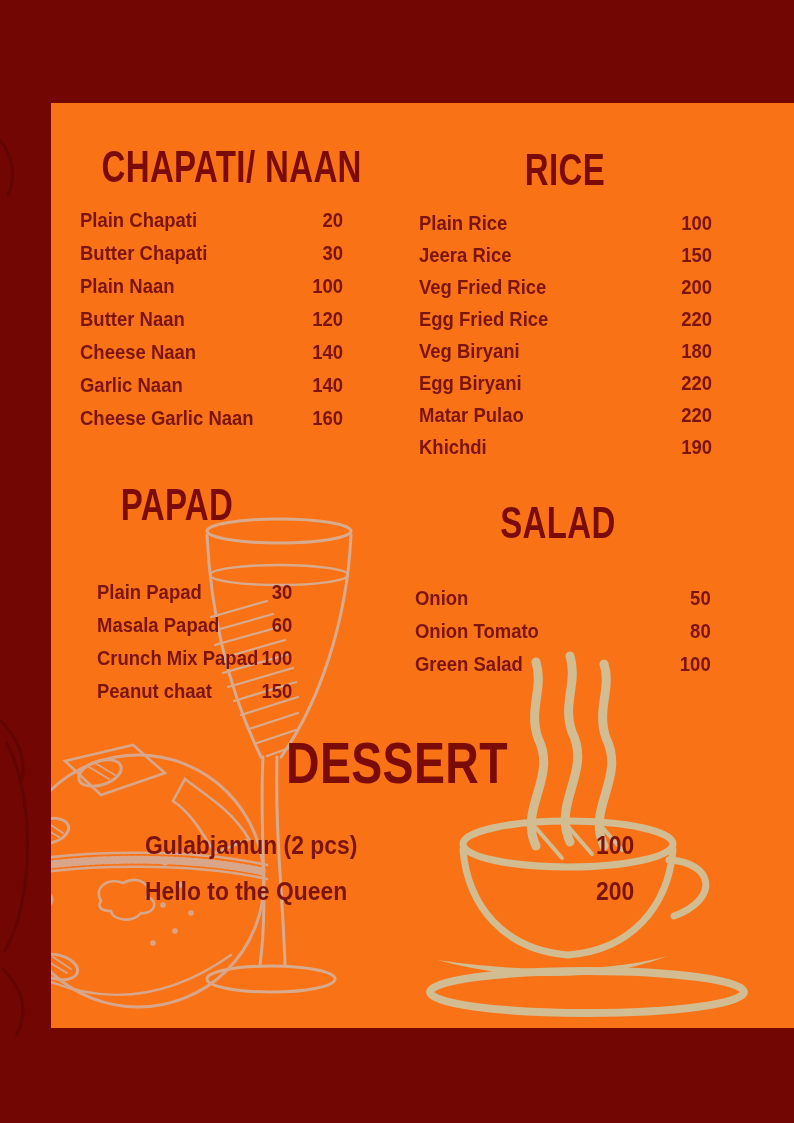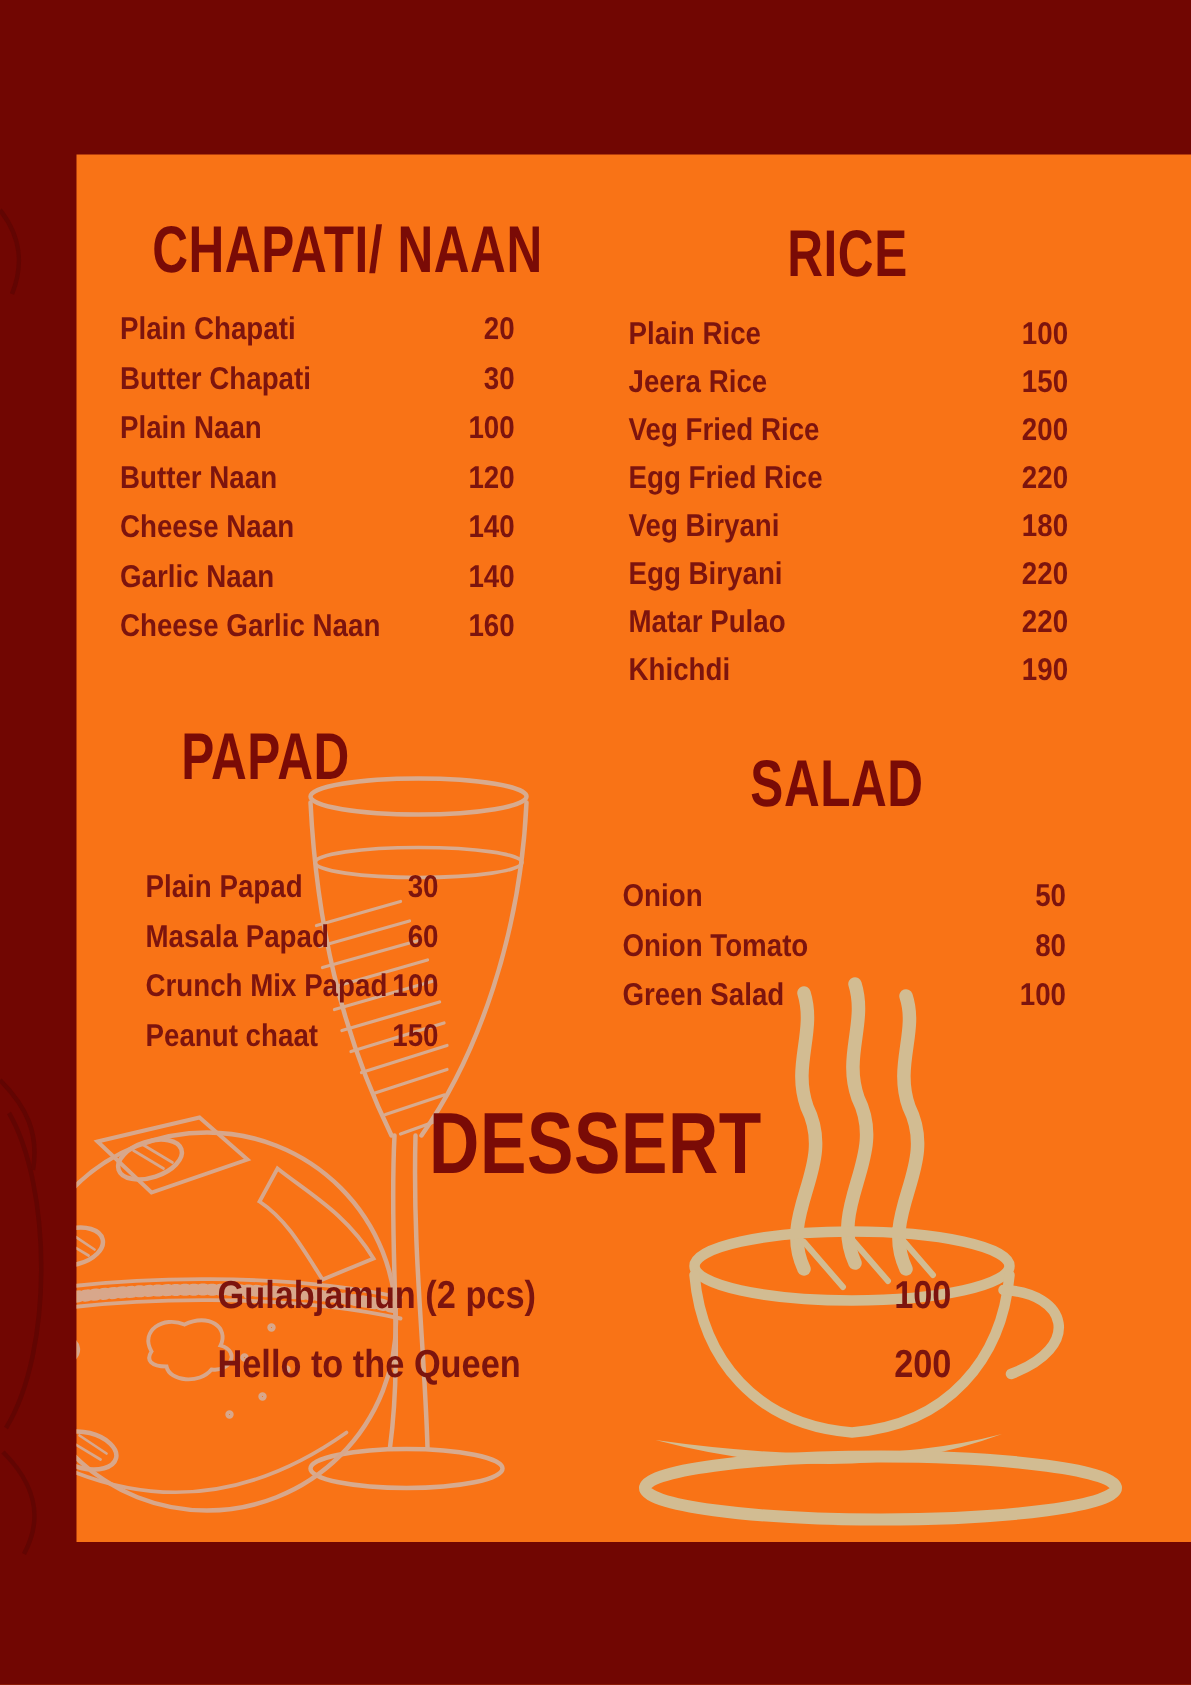--- a/index.html
+++ b/index.html
@@ -29,21 +29,21 @@
     transform:scaleX(0.88); transform-origin:0 50%;
     font-size:21px;
   }
   .h33 .row { height:33px; }
   .h32 .row { height:32px; }
   .h46 .row { height:46px; font-size:26px; }
   #chapati-items { left:29px;  top:100px; width:299px; }
   #rice-items    { left:368px; top:104px; width:333px; }
   #papad-items   { left:46px;  top:444px; width:222px;margin-top:28px; }
   #salad-items   { left:364px; top:478px; width:336px; }
-  #dessert-items { left:94px;  top:737px; width:556px; }
+  #dessert-items { left:94px;  top:719px; width:556px; }
   #chapati-title { left:13px;  top:42px;  width:300px; }
   #rice-title    { left:364px; top:45px;  width:300px; }
   #papad-title   { left:-24px; top:380px; width:300px; }
   #salad-title   { left:357px; top:398px; width:300px; }
   #dessert-title { left:96px;  top:631px; width:500px; }
 </style>
 </head>
 <body>
 
 <div class="page">

